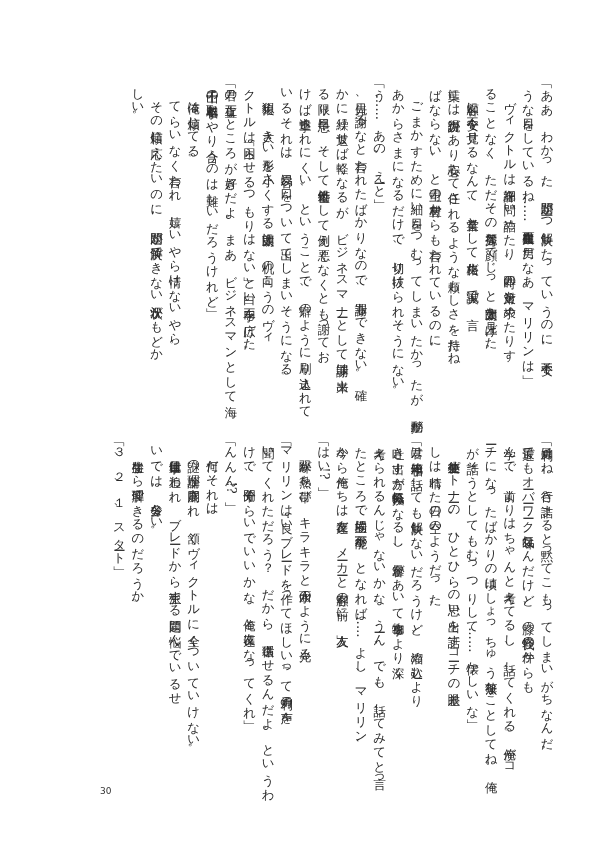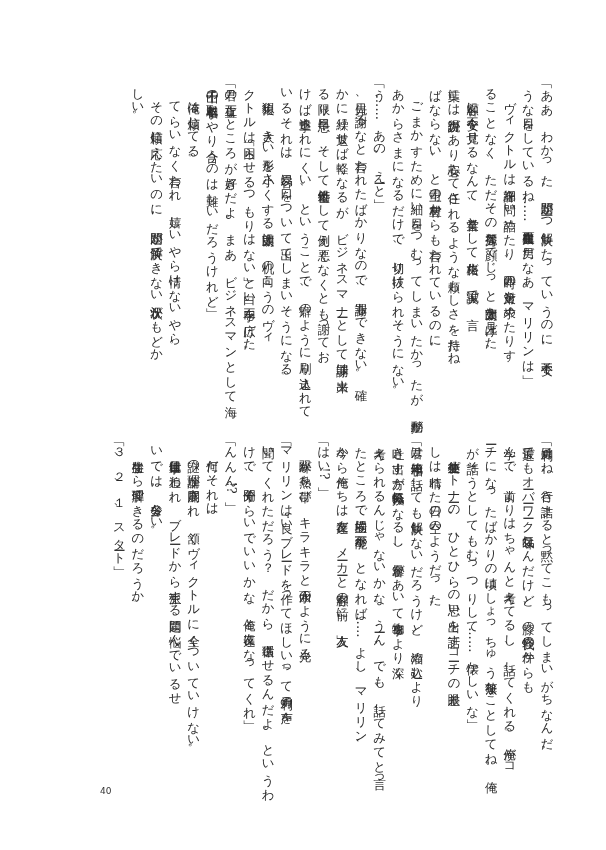--- a/index.html
+++ b/index.html
@@ -24,14 +24,14 @@
       font-family: "DejaVu Sans", "Liberation Sans", sans-serif;
       font-size: 9px; color: #333;
     }
   </style>
 </head>
 <body>
 
 <div class="page">
   <div class="block upper" id="upper"><span class="line">「ああ、わかった。問題が一つ解決したっていうのに、不安そ</span><span class="line">うな目をしているね……生真面目な男だなあ、マリリンは」</span><span class="line">　ヴィクトルは詳細を問い詰めたり、即時の対策を求めたりす</span><span class="line">ることなく、ただその秀麗な顔でじっと凛太朗を見上げた。</span><span class="line">　顧客に不安を見せるなんて、営業として失格だ。誠実で、言</span><span class="line">葉には説得力があり安心して任されるような頼もしさを持たね</span><span class="line">ばならない、と上司の豊村からも言われているのに。</span><span class="line">　ごまかすために細い目をつむってしまいたかったが、動揺が</span><span class="line">あからさまになるだけで、切り抜けられそうにない。</span><span class="line">「う……あの、えーと」</span><span class="line">　先日、謝るなと言われたばかりなので、謝罪もできない。確</span><span class="line">かに繰り返せば軽くなるが、ビジネスマナーとして謝罪は出来</span><span class="line">る限り早急に、そして処世術として例え悪くなくとも謝ってお</span><span class="line">けば追撃されにくい、ということで、癖のように刷り込まれて</span><span class="line">いるそれは、容易に口をついて出てしまいそうになる。</span><span class="line">　狼狽え、大きい形を小さくする凛太朗に、机の向こうのヴィ</span><span class="line">クトルは「困らせるつもりはない」と白い両手を広げた。</span><span class="line">「君の正直なところが好きだよ。まあ、ビジネスマンとして海</span><span class="line">千山千の取引相手とやり合うのは難しいだろうけれど」</span><span class="line">　俺は信頼してる。</span><span class="line">　てらいなく言われ、嬉しいやら情けないやら。</span><span class="line">　その信頼に応えたいのに、問題が解決できない状況がもどか</span><span class="line">しい。</span></div>
   <div class="block lower" id="lower"><span class="line">「勇利はね、行き詰まると黙ってこもってしまいがちなんだ。</span><span class="line">最近でもオーバーワーク気味なんだけど、膝の怪我の件からも</span><span class="line">学んで、前よりはちゃんと考えてるし、話してくれる。俺がコ</span><span class="line">ーチになったばかりの頃はしょっちゅう無茶なことしてね。俺</span><span class="line">が話そうとしてもむっつりして……懐かしいな」</span><span class="line">　生徒兼パートナーの、ひとひらの思い出を話すコーチの眼差</span><span class="line">しは晴れた日の空のようだった。</span><span class="line">「君は俺相手に話しても解決しないだろうけど、溜め込むより</span><span class="line">吐き出す方が気分転換になるし、容量があいて物事をより深く</span><span class="line">考えられるんじゃないかな。うーん、でも、話してみてと言っ</span><span class="line">たところで立場的に不可能か。となれば……よし、マリリン、</span><span class="line">今から俺たちは友達だ。メーカーと顧客の前に、友人」</span><span class="line">「はい!?」</span><span class="line">　双眸が熱を帯び、キラキラと水面のように光る。</span><span class="line">「マリリンは『良いブレードを作ってほしい』って勇利の声を</span><span class="line">聞いてくれただろう？　だから、循環させるんだよ。というわ</span><span class="line">けで、十分間くらいでいいかな、俺と友達になってくれ」</span><span class="line">「んんん!?」</span><span class="line">　何だそれは。</span><span class="line">　謎の理論が展開され、頷くヴィクトルに全くついていけない。</span><span class="line">　連日仕事に追われ、ブレードから派生する問題に悩んでいるせ</span><span class="line">いでは、多分ない。</span><span class="line">　勝生なら理解できるのだろうか。</span><span class="line">「３、２、１、スタート」</span></div>
-  <div class="page-number">40</div>
+  <div class="page-number">30</div>
 </div>
 
 </body></html>

